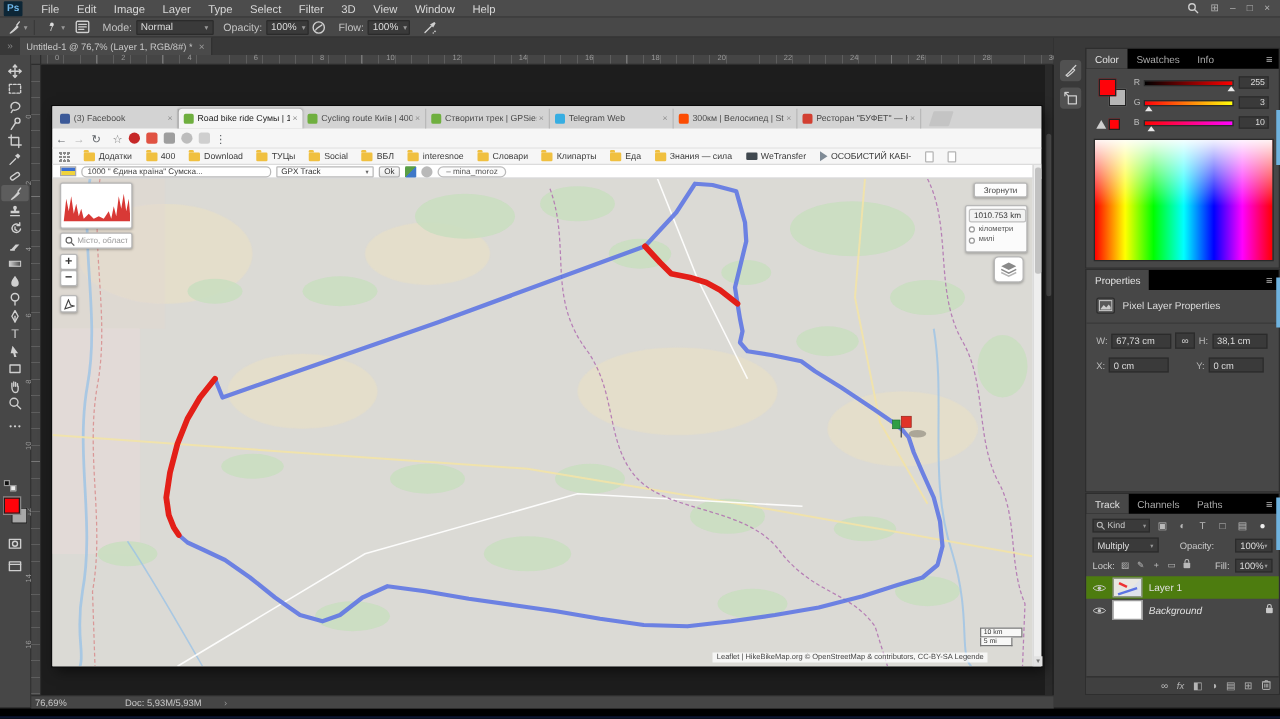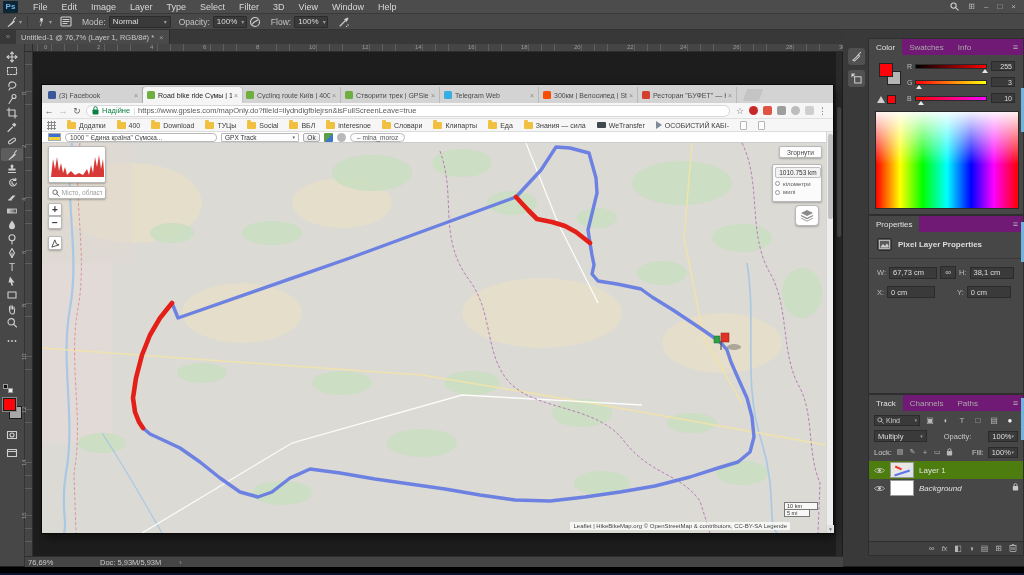--- a/index.html
+++ b/index.html
@@ -113,42 +113,42 @@
   #scalebar{position:absolute;right:8px;bottom:16px;}
   .scale-seg{background:rgba(255,255,255,.8);border:1px solid #777;border-top:none;font-size:5.5px;color:#333;padding:0 2px;line-height:6px;}
   .scale-seg.first{border-top:1px solid #777;width:34px;}
   .scale-seg.second{width:26px;}
   #attribution{position:absolute;right:36px;bottom:3px;background:rgba(255,255,255,.75);font-size:6px;color:#444;padding:0 3px;line-height:8px;white-space:nowrap;}
 
   
   #dock{left:843px;top:30px;width:181px;height:536px;background:#393939;}
   .dock-ico{position:absolute;left:5px;width:17px;height:17px;background:#515151;border-radius:3px;display:flex;align-items:center;justify-content:center;}
   .panel{position:absolute;left:25px;width:156px;background:#474747;border:1px solid #2e2e2e;}
-  .ptabs{height:16px;background:#701a75;display:flex;align-items:stretch;font-size:8px;color:#a9a9a9;text-align:right;}
+  .ptabs{height:16px;background:#000000;display:flex;align-items:stretch;font-size:8px;color:#a9a9a9;text-align:right;}
   .ptab{padding:0 7px;display:flex;align-items:center;}
   .ptab.active{background:#474747;color:#e2e2e2;}
   .pburger{margin-left:auto;color:#b5b5b5;padding-right:5px;display:flex;align-items:center;font-size:9px;}
 
   
   #cp-fg{position:absolute;left:10px;top:24px;width:14px;height:14px;background:var(--accent-red);border:1px solid #222;z-index:2;}
   #cp-bg{position:absolute;left:18px;top:32px;width:14px;height:14px;background:#b5b5b5;border:1px solid #222;z-index:1;}
   .ch-row{position:absolute;left:38px;width:114px;height:10px;display:flex;align-items:center;}
   .ch-row .lb{width:8px;font-size:7px;color:#bbb;}
   .ch-bar{position:relative;width:72px;height:5px;border:1px solid #2a2a2a;}
   .knob{position:absolute;bottom:-5px;width:0;height:0;border-left:3px solid transparent;border-right:3px solid transparent;border-bottom:4px solid #e8e8e8;}
   .ch-val{margin-left:4px;width:24px;height:10px;background:#3a3a3a;border:1px solid #2b2b2b;font-size:7px;color:#ddd;display:flex;align-items:center;justify-content:flex-end;padding:0 2px;}
   #gamut{position:absolute;left:8px;top:56px;display:flex;align-items:center;gap:2px;}
   #gamut .tri{width:0;height:0;border-left:4px solid transparent;border-right:4px solid transparent;border-bottom:7px solid #cfcfcf;}
   #gamut .sw{width:9px;height:9px;background:var(--accent-red);border:1px solid #222;}
   #spectrum{position:absolute;left:6px;top:72px;width:144px;height:98px;border:1px solid #2a2a2a;
     background:linear-gradient(to bottom,rgba(255,255,255,.95),rgba(255,255,255,0) 55%),
     linear-gradient(to right,#f00,#ff0 17%,#0f0 33%,#0ff 50%,#00f 67%,#f0f 83%,#f00);}
 
   
-  #pl-head{position:absolute;left:8px;top:22px;display:flex;align-items:center;gap:6px;font-size:8px;color:#ddd;font-weight:bold;}
+  #pl-head{position:absolute;left:8px;top:22px;display:flex;align-items:center;gap:6px;font-size:8px;color:#ddd;font-weight:normal;}
   #pl-ico{width:15px;height:13px;background:#5a5a5a;border:1px solid #2c2c2c;border-radius:2px;display:flex;align-items:center;justify-content:center;}
   .prop-row{position:absolute;display:flex;align-items:center;font-size:7.5px;color:#bbb;gap:3px;}
   .pwell{background:#3a3a3a;border:1px solid #2b2b2b;color:#ddd;height:12px;display:flex;align-items:center;padding:0 3px;font-size:7.5px;}
   #prop-div{position:absolute;left:0;top:42px;width:154px;height:1px;background:#3a3a3a;}
   #link-wh{width:16px;height:13px;background:#3a3a3a;border:1px solid #2b2b2b;color:#ccc;display:flex;align-items:center;justify-content:center;font-size:8px;}
 
   
   .lrow{position:absolute;left:0;width:154px;display:flex;align-items:center;font-size:7.5px;color:#c9c9c9;}
   #filter-row{top:18px;height:14px;padding:0 5px;gap:4px;}
   #kind-dd{width:46px;height:11px;background:#3a3a3a;border:1px solid #2b2b2b;display:flex;align-items:center;font-size:7px;color:#ccc;padding:0 2px;gap:2px;}
@@ -493,29 +493,20 @@
           <span class="tt">Ресторан "БУФЕТ" — Ки</span>
           <span class="x">×</span>
         </div>
     </div>
     <div id="newtab" style="position:absolute;left:700px;top:4px"></div>
 
     <div id="navbar">
       <span class="navbtn">←</span>
       <span class="navbtn dis">→</span>
       <span class="navbtn">↻</span>
-      <div id="omnibox">
-        <svg width="7" height="9" viewBox="0 0 7 9">
-            <rect x="0.5" y="3.5" width="6" height="5" rx="0.8" fill="#0b8043"></rect>
-            <path d="M1.8 3.5 V2.4 a1.7 1.7 0 0 1 3.4 0 V3.5" fill="none" stroke="#0b8043" stroke-width="1"></path>
-          </svg>
-        <span id="secure">Надійне</span>
-        <span id="omni-sep">|</span>
-        <span id="url">https://www.gpsies.com/mapOnly.do?fileId=ilydndigfblejrsn&amp;isFullScreenLeave=true</span>
-      </div>
       <div id="ext-icons">
         <span style="color:#757575;font-size:9px">☆</span>
         <span class="eg" style="background:#c62828;border-radius:50%"></span>
         <span class="eg" style="background:#e05242"></span>
         <span class="eg" style="background:#9e9e9e"></span>
         <span class="eg" style="background:#bdbdbd;border-radius:50%"></span>
         <span class="eg" style="background:#cfcfcf"></span>
       </div>
       <span id="kebab">⋮</span>
     </div>

